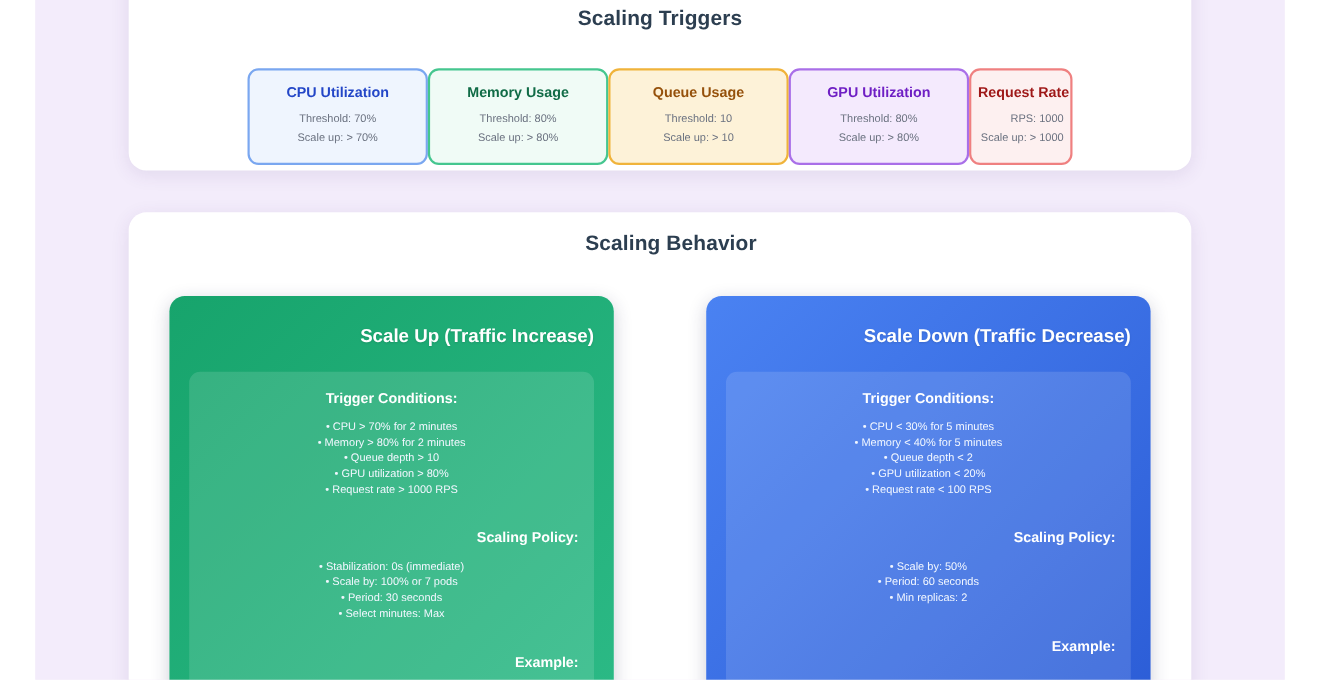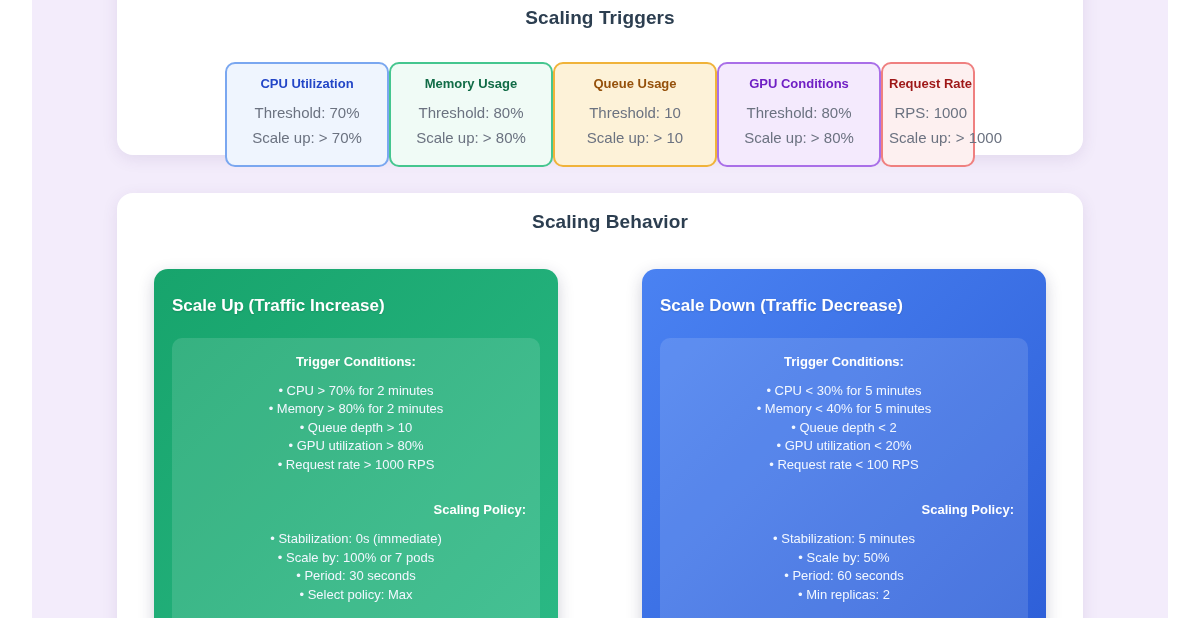--- a/index.html
+++ b/index.html
@@ -72,21 +72,21 @@
     text-align: center;
   }
   .trigger-card.narrow { width: 94px; }
   .trigger-name {
     font-size: 13px;
     font-weight: bold;
     margin-bottom: 10px;
     white-space: nowrap;
   }
   .trigger-line {
-    font-size: 15px;
+    font-size: 10px;
     color: #6b7280;
     line-height: 1.65;
     white-space: nowrap;
   }
 
   .t-blue   { border-color: #7aa7f0; background: #eff5fe; }
   .t-blue   .trigger-name { color: #2346c7; }
   .t-green  { border-color: #45c68f; background: #f0fbf6; }
   .t-green  .trigger-name { color: #106b46; }
   .t-amber  { border-color: #f0b33a; background: #fdf2d8; }
@@ -111,41 +111,41 @@
     color: #ffffff;
     box-shadow: 0 5px 16px rgba(40, 40, 80, 0.22);
   }
   .behavior-card.up {
     background: linear-gradient(135deg, #17a46c 0%, #2cba86 100%);
   }
   .behavior-card.down {
     background: linear-gradient(135deg, #4a82f2 0%, #2b5cd6 100%);
   }
   .behavior-heading {
-    text-align: left;
+    text-align: right;
     font-size: 17px;
     font-weight: bold;
     margin: 9px 0 22px;
     text-shadow: 0 1px 2px rgba(0,0,0,0.13);
   }
   .behavior-body {
     background: rgba(255,255,255,0.13);
     border-radius: 10px;
     padding: 16px 14px 18px;
     text-align: center;
   }
   .sec-title {
     font-size: 13px;
     font-weight: bold;
     color: #ffffff;
     margin-bottom: 13px;
   }
   .sec-title.spaced { margin-top: 28px; text-align: right; }
   .sec-line {
-    font-size: 13px;
+    font-size: 10px;
     line-height: 1.42;
     color: #f2f7ff;
   }
 </style>
 </head>
 <body>
 
 <div id="viewport">
   <div id="page">
 
@@ -166,21 +166,21 @@
           <div class="trigger-line">Scale up: &gt; 80%</div>
         </div>
 
         <div class="trigger-card t-amber">
           <div class="trigger-name">Queue Usage</div>
           <div class="trigger-line">Threshold: 10</div>
           <div class="trigger-line">Scale up: &gt; 10</div>
         </div>
 
         <div class="trigger-card t-purple">
-          <div class="trigger-name">GPU Conditions</div>
+          <div class="trigger-name">GPU Utilization</div>
           <div class="trigger-line">Threshold: 80%</div>
           <div class="trigger-line">Scale up: &gt; 80%</div>
         </div>
 
         <div class="trigger-card t-red narrow">
           <div class="trigger-name">Request Rate</div>
           <div class="trigger-line">RPS: 1000</div>
           <div class="trigger-line">Scale up: &gt; 1000</div>
         </div>
 
@@ -200,40 +200,39 @@
             <div class="sec-line">• CPU &gt; 70% for 2 minutes</div>
             <div class="sec-line">• Memory &gt; 80% for 2 minutes</div>
             <div class="sec-line">• Queue depth &gt; 10</div>
             <div class="sec-line">• GPU utilization &gt; 80%</div>
             <div class="sec-line">• Request rate &gt; 1000 RPS</div>
 
             <div class="sec-title spaced">Scaling Policy:</div>
             <div class="sec-line">• Stabilization: 0s (immediate)</div>
             <div class="sec-line">• Scale by: 100% or 7 pods</div>
             <div class="sec-line">• Period: 30 seconds</div>
-            <div class="sec-line">• Select policy: Max</div>
+            <div class="sec-line">• Select minutes: Max</div>
 
             <div class="sec-title spaced">Example:</div>
 
           </div>
         </article>
 
         <article class="behavior-card down">
           <div class="behavior-heading">Scale Down (Traffic Decrease)</div>
           <div class="behavior-body">
 
             <div class="sec-title">Trigger Conditions:</div>
             <div class="sec-line">• CPU &lt; 30% for 5 minutes</div>
             <div class="sec-line">• Memory &lt; 40% for 5 minutes</div>
             <div class="sec-line">• Queue depth &lt; 2</div>
             <div class="sec-line">• GPU utilization &lt; 20%</div>
             <div class="sec-line">• Request rate &lt; 100 RPS</div>
 
             <div class="sec-title spaced">Scaling Policy:</div>
-            <div class="sec-line">• Stabilization: 5 minutes</div>
             <div class="sec-line">• Scale by: 50%</div>
             <div class="sec-line">• Period: 60 seconds</div>
             <div class="sec-line">• Min replicas: 2</div>
 
             <div class="sec-title spaced">Example:</div>
 
           </div>
         </article>
 
       </div>

